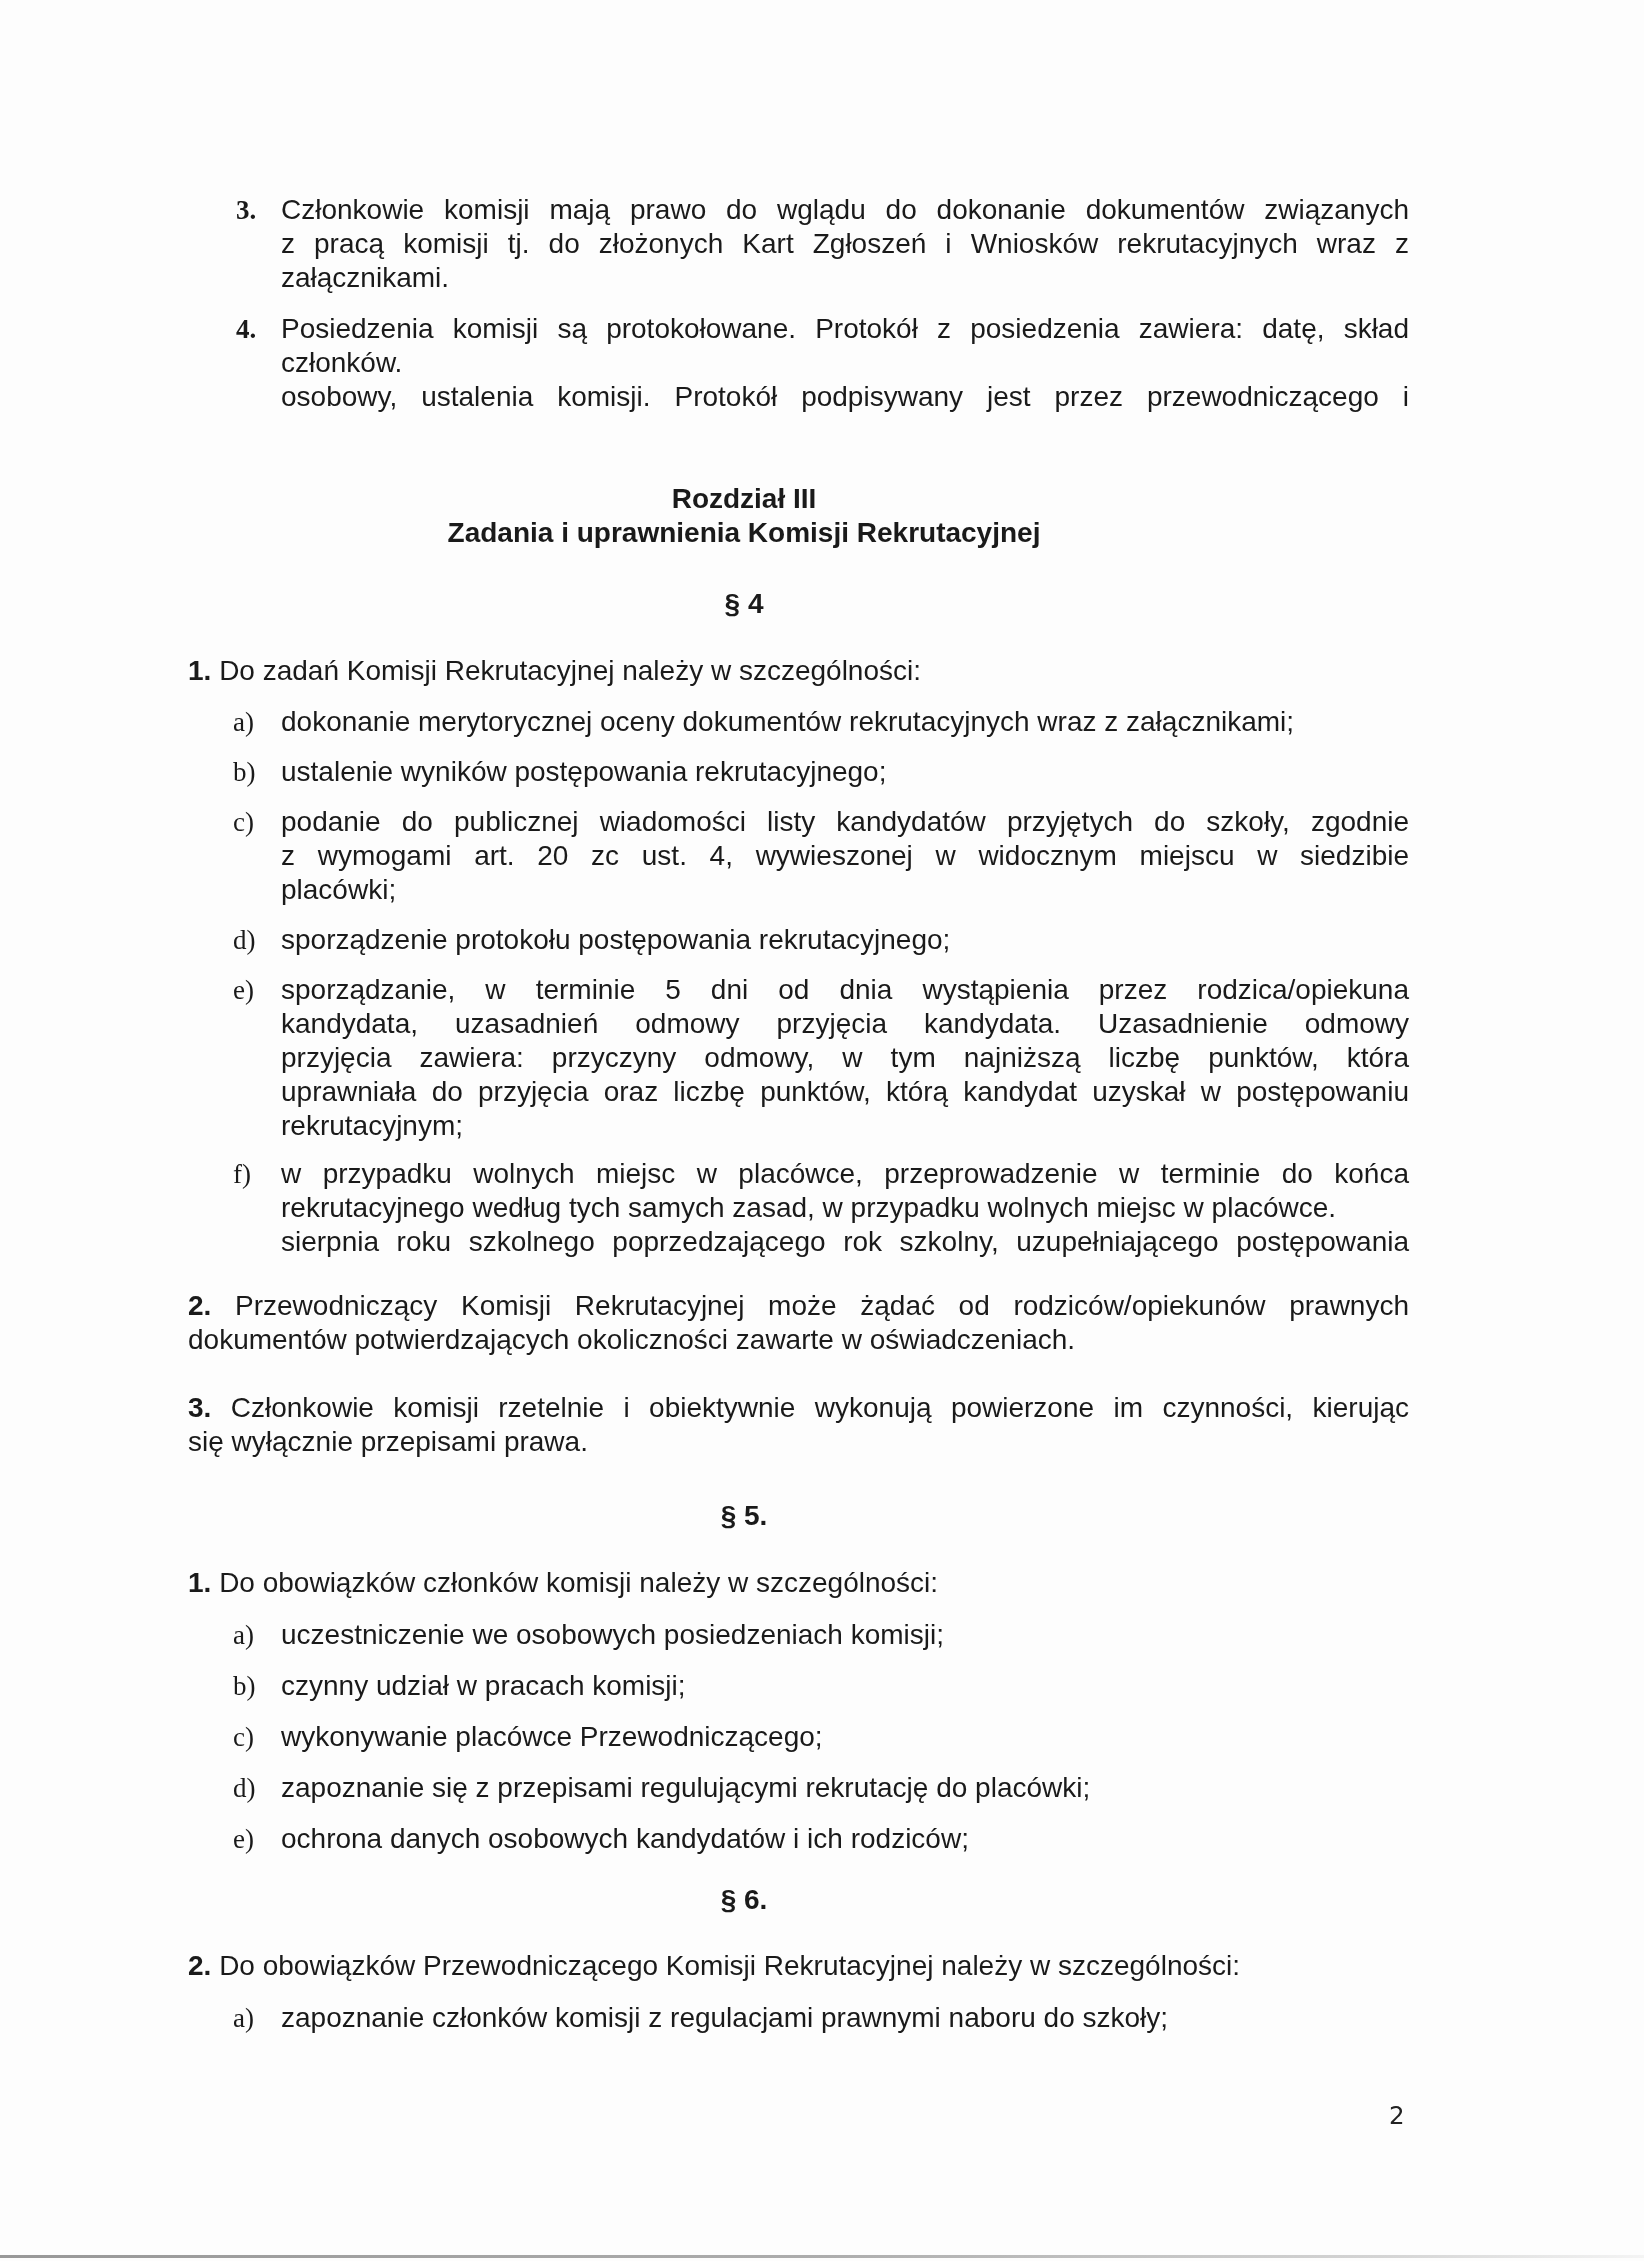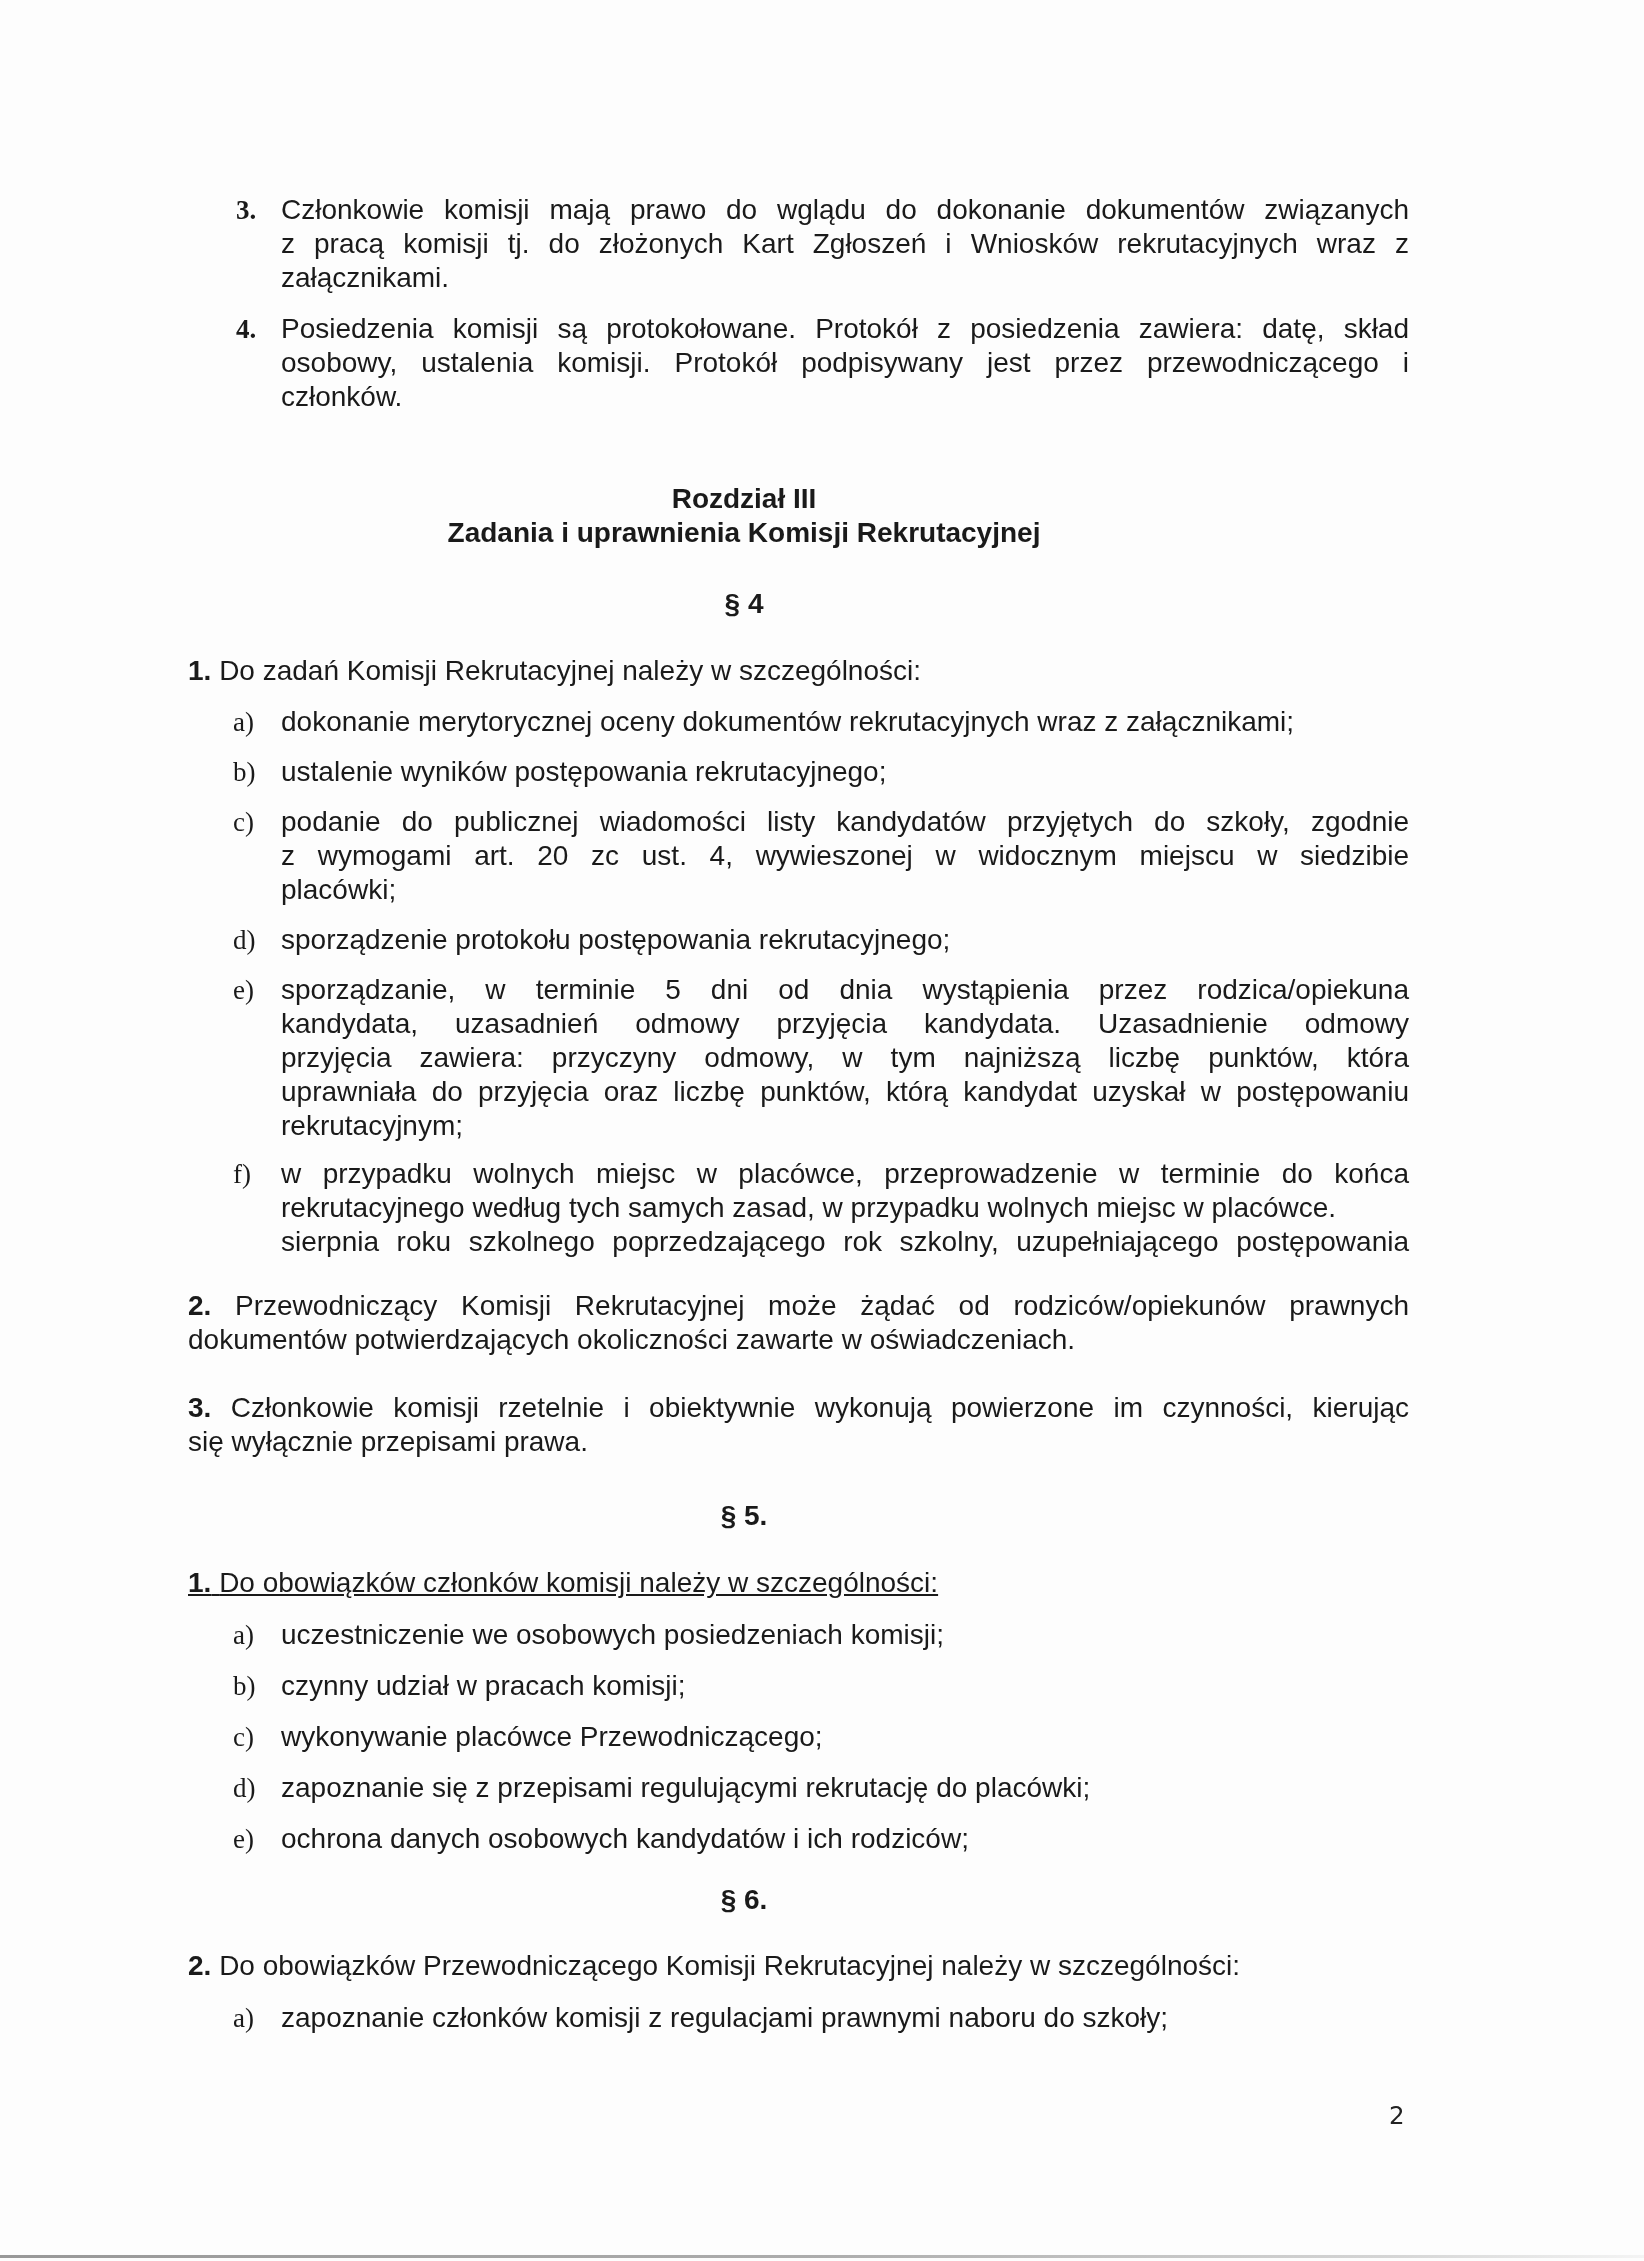--- a/index.html
+++ b/index.html
@@ -51,22 +51,22 @@
       <div style="text-align-last:justify;">Członkowie komisji mają prawo do wglądu do dokonanie dokumentów związanych</div>
       <div style="text-align-last:justify;">z pracą komisji tj. do złożonych Kart Zgłoszeń i Wniosków rekrutacyjnych wraz z</div>
       <div>załącznikami.</div>
     </div>
   </div>
 
   <div class="num-item text" style="top:312px;">
     <span class="num">4.</span>
     <div class="body justify">
       <div style="text-align-last:justify;">Posiedzenia komisji są protokołowane. Protokół z posiedzenia zawiera: datę, skład</div>
+      <div>członków.</div>
       <div style="text-align-last:justify;">osobowy, ustalenia komisji. Protokół podpisywany jest przez przewodniczącego i</div>
-      <div>członków.</div>
     </div>
   </div>
 
   <div class="heading text" style="top:482px;">Rozdział III</div>
   <div class="heading text" style="top:516px;">Zadania i uprawnienia Komisji Rekrutacyjnej</div>
 
   <div class="heading text" style="top:587px;">§ 4</div>
 
   <div class="para-head text" style="top:654px;">
     <span class="num">1.</span>
@@ -134,21 +134,21 @@
   <div class="block-para text justify" style="top:1391px;">
     <div style="text-align-last:justify;">
       <span class="num">3.</span>
       <span>Członkowie komisji rzetelnie i obiektywnie wykonują powierzone im czynności, kierując</span>
     </div>
     <div>się wyłącznie przepisami prawa.</div>
   </div>
 
   <div class="heading text" style="top:1499px;">§ 5.</div>
 
-  <div class="para-head text" style="top:1566px;text-decoration:underline;">
+  <div class="para-head text" style="top:1566px;">
     <span class="num">1.</span>
     <span>Do obowiązków członków komisji należy w szczególności:</span>
   </div>
 
   <div class="sub-item text" style="top:1618px;">
     <span class="letter">a)</span>
     <div class="body">uczestniczenie we osobowych posiedzeniach komisji;</div>
   </div>
   <div class="sub-item text" style="top:1669px;">
     <span class="letter">b)</span>

